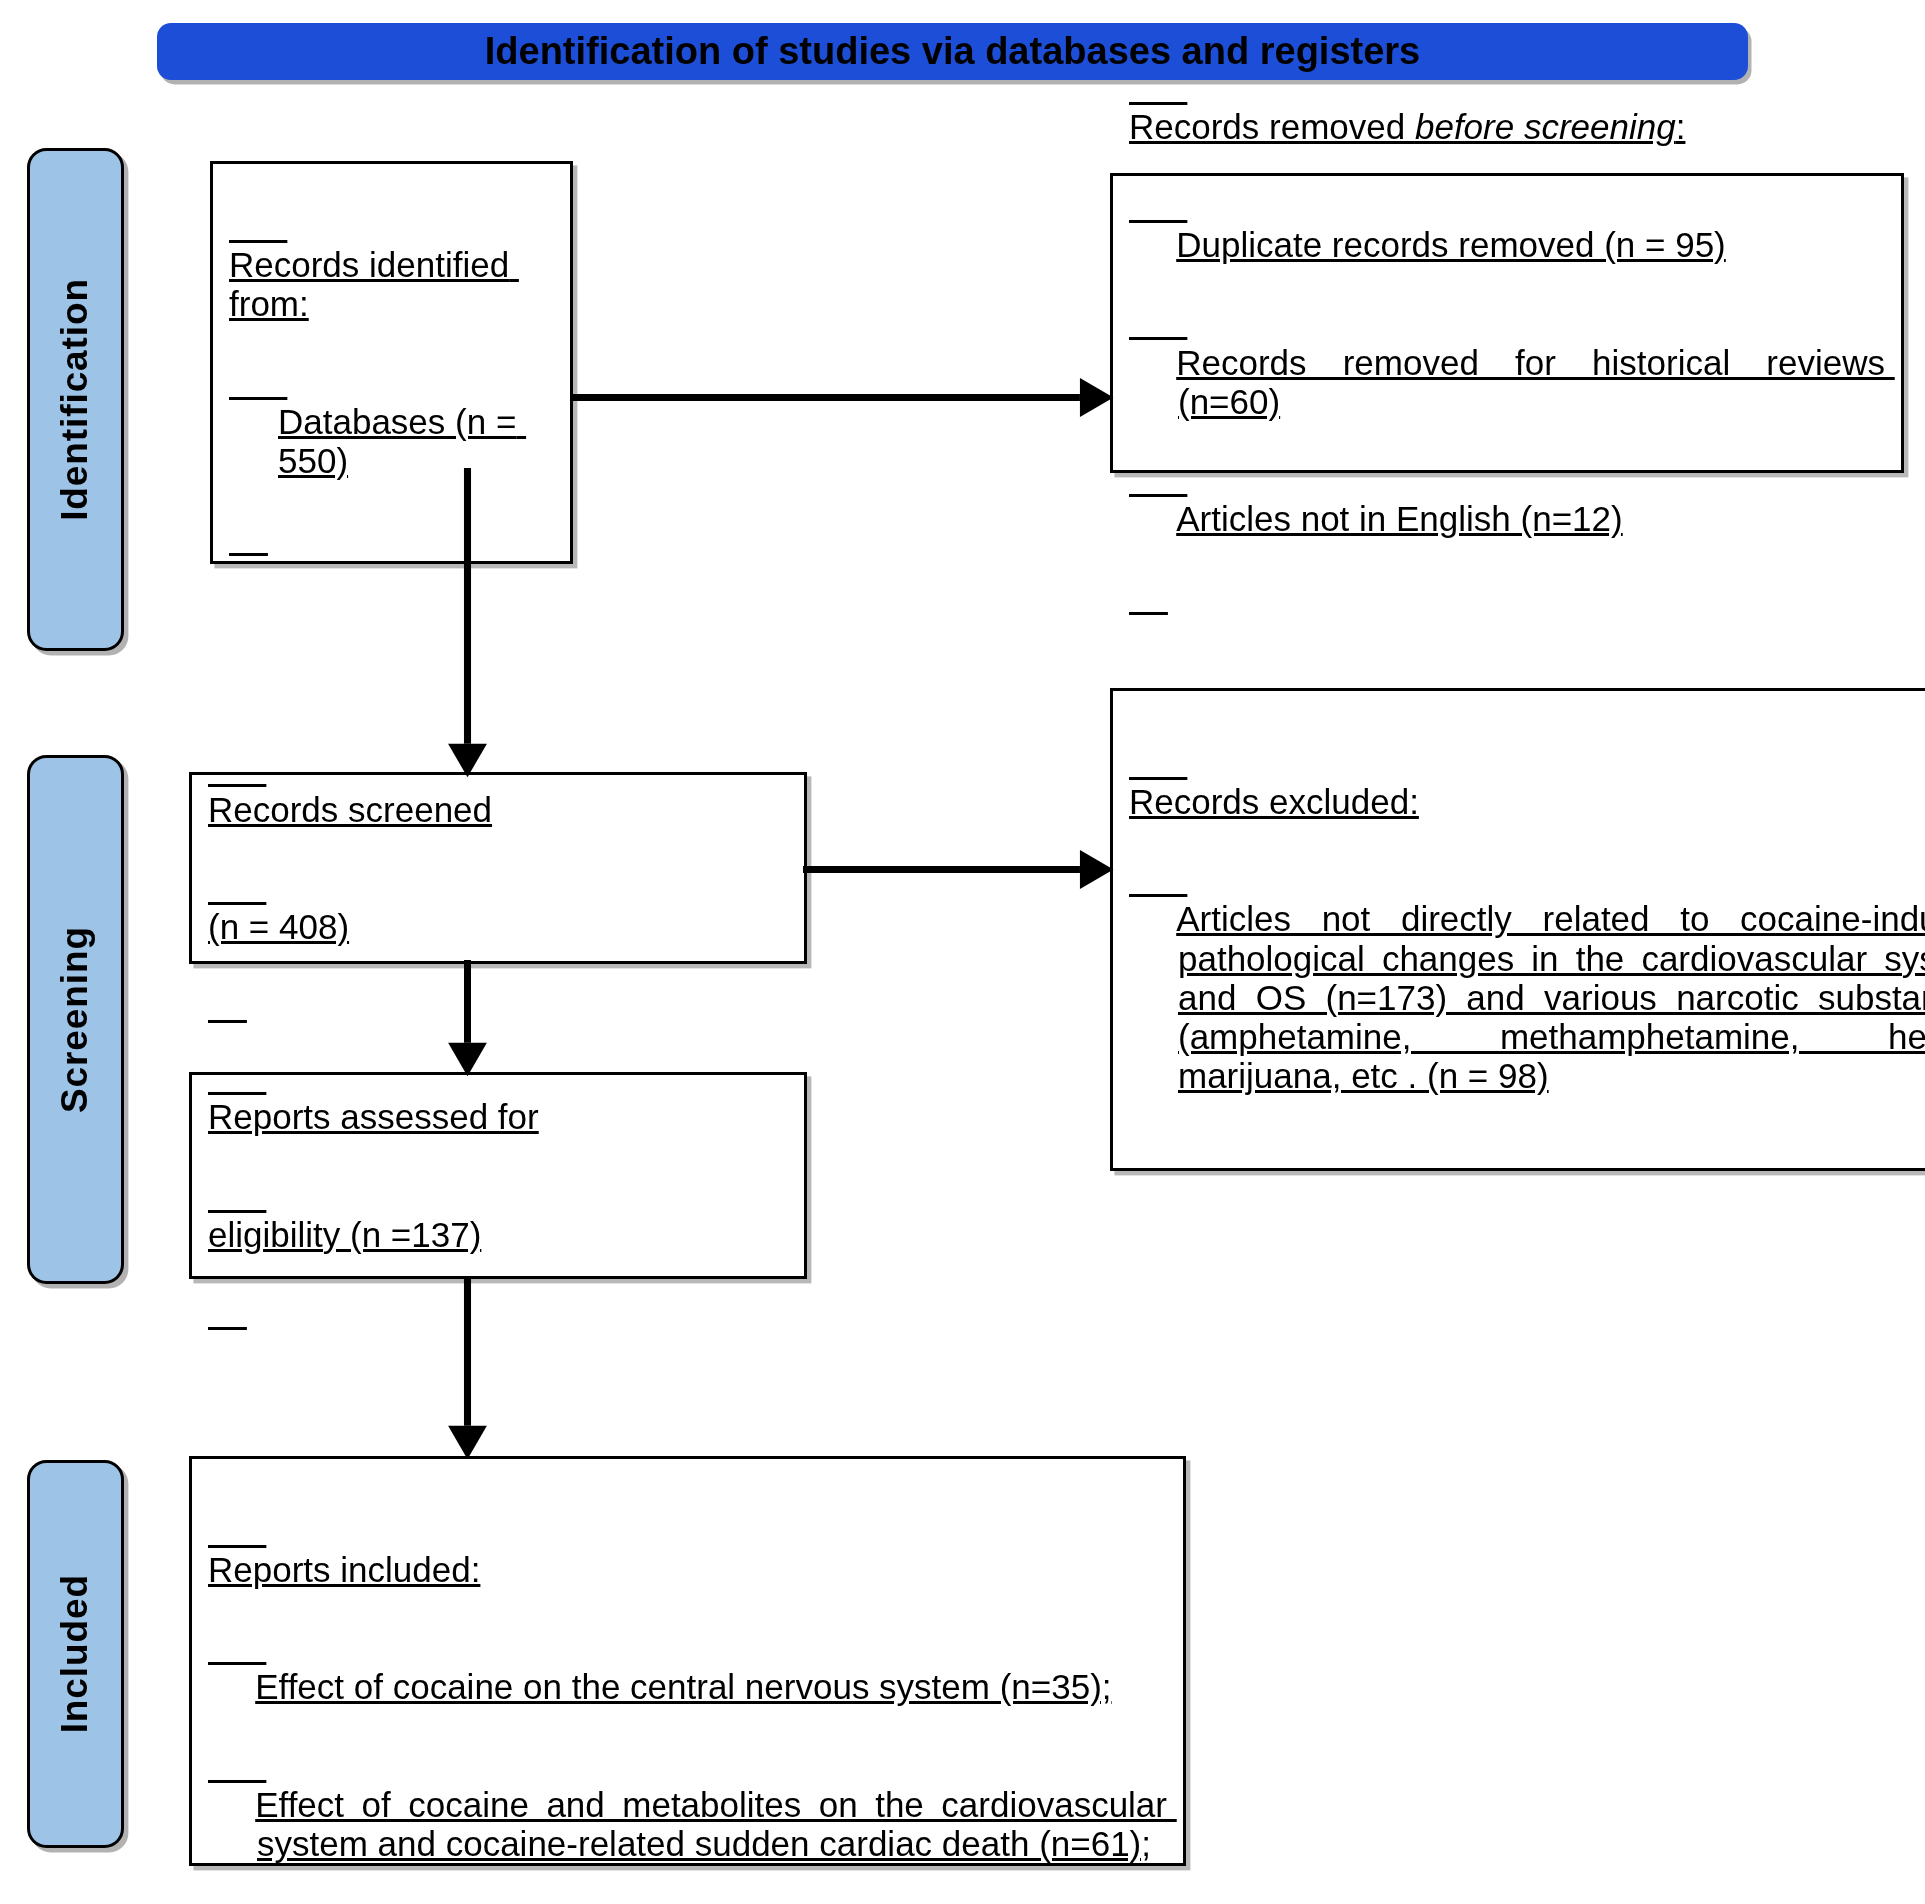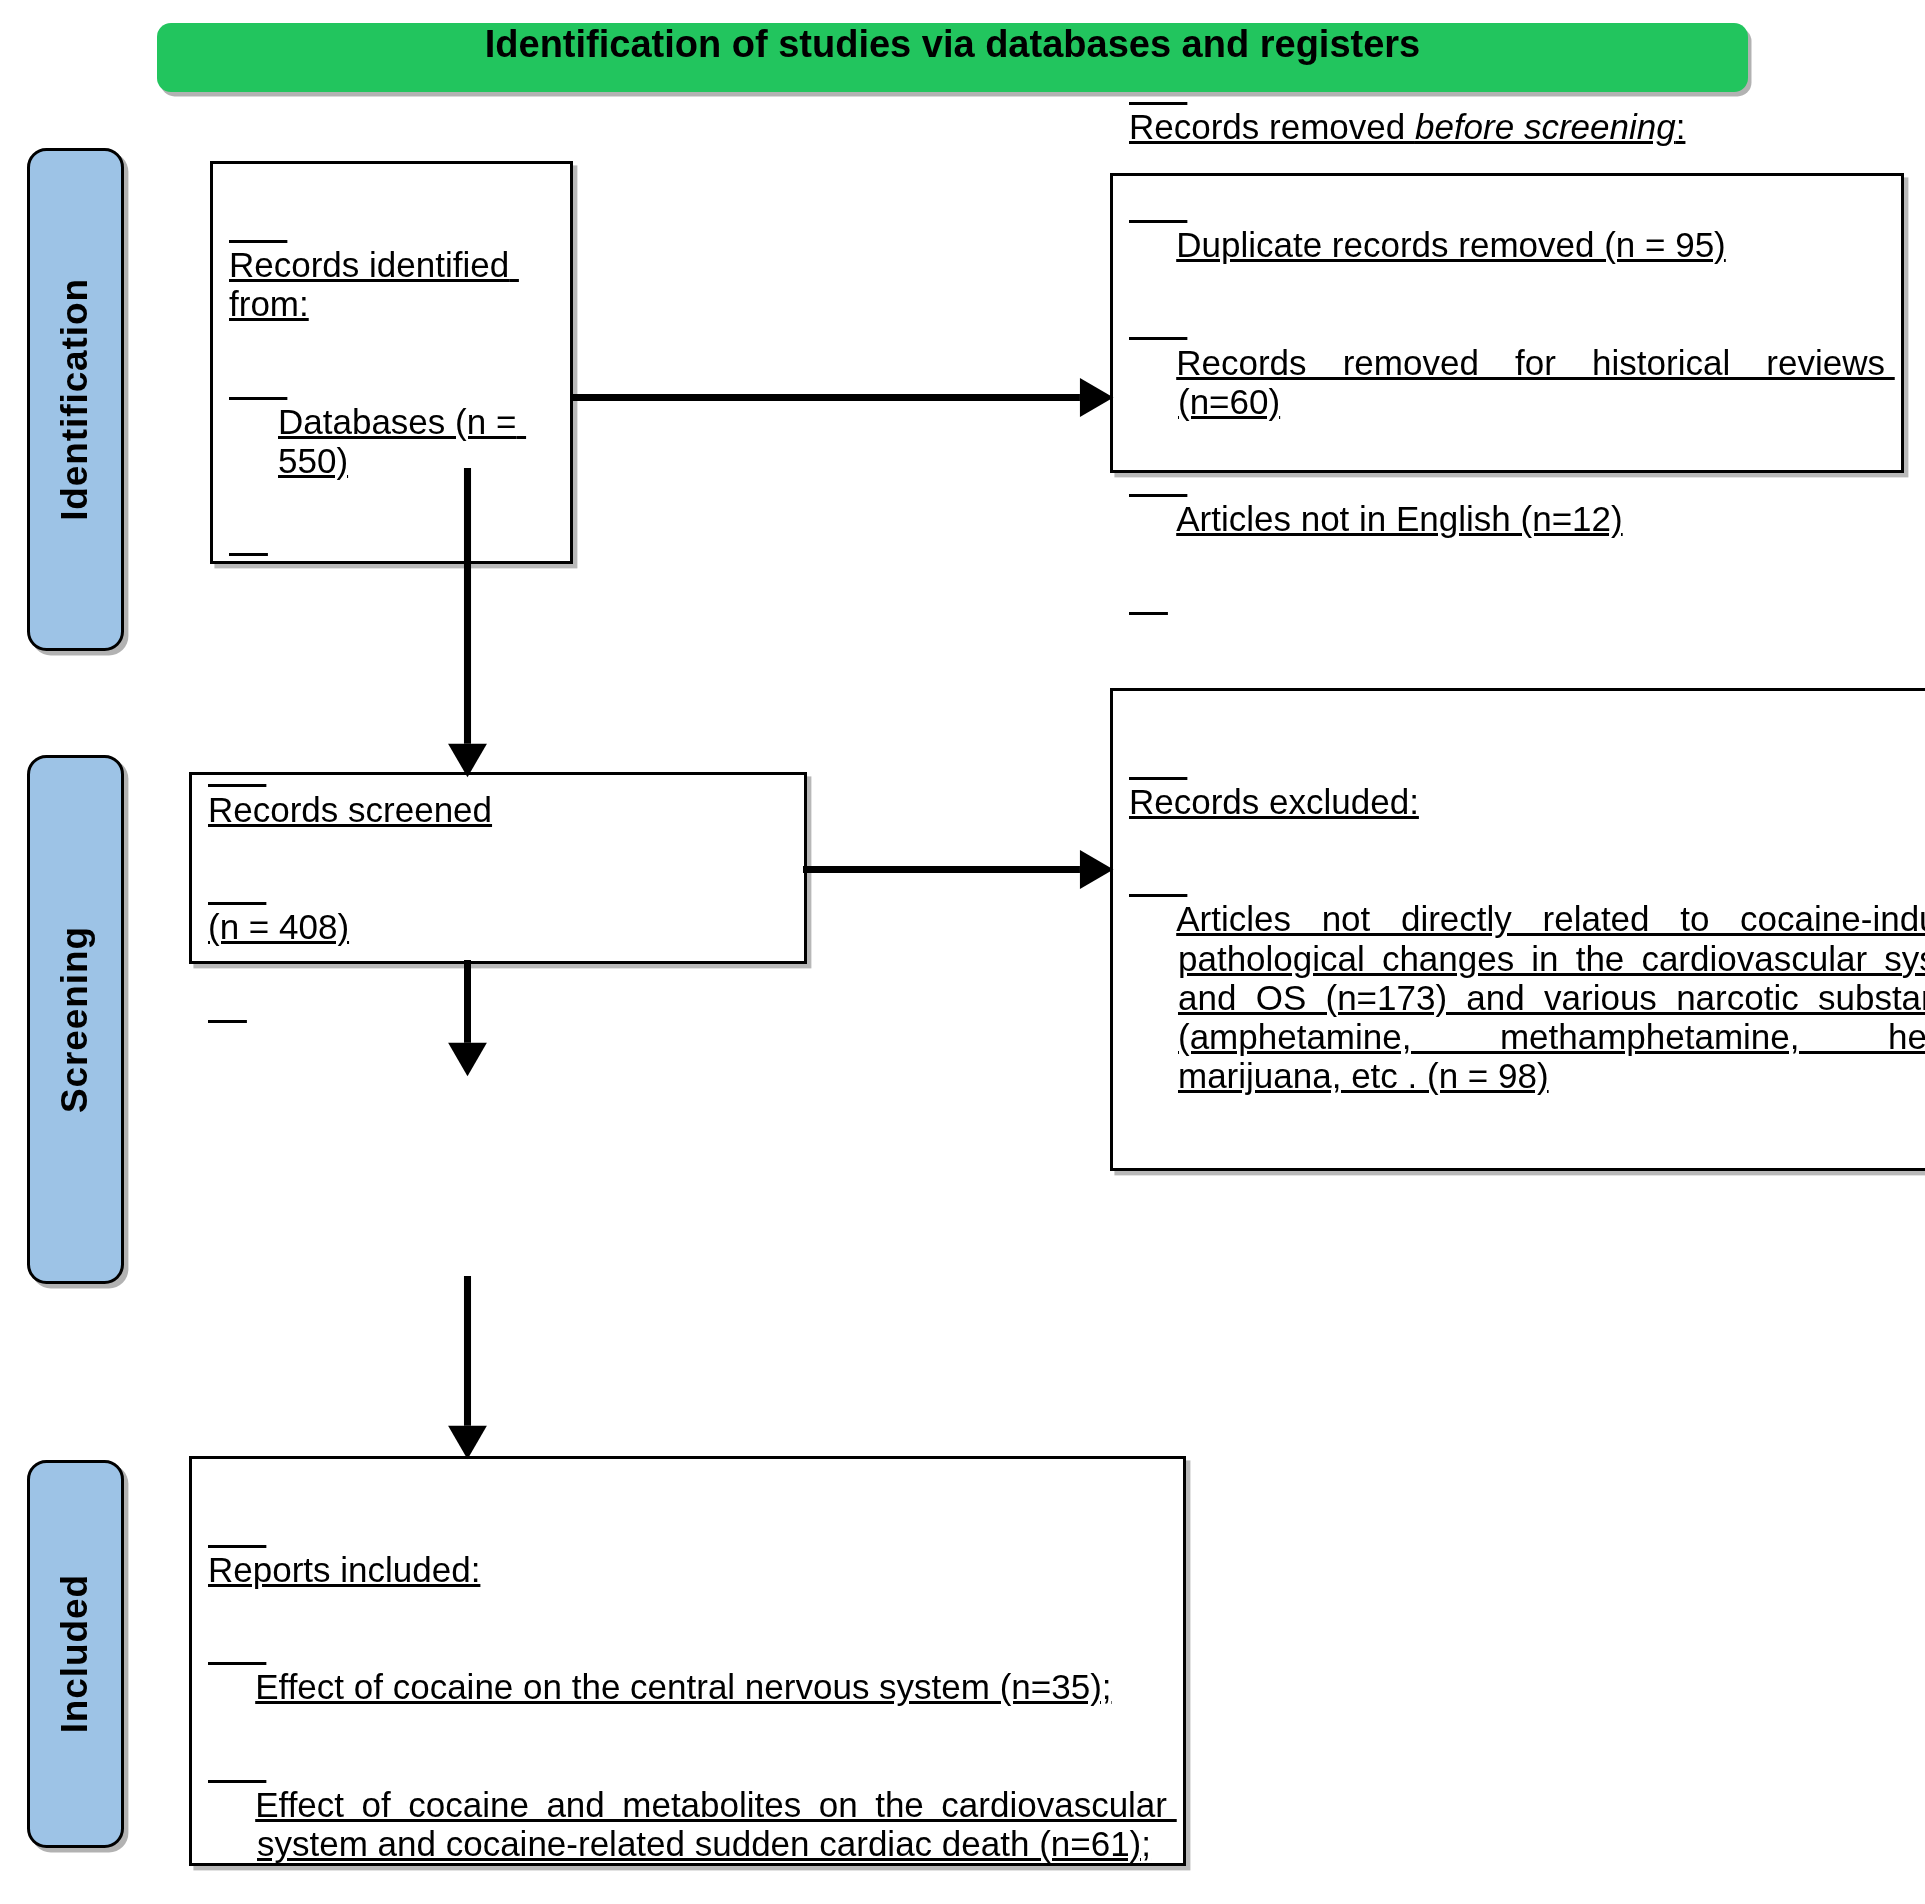--- a/index.html
+++ b/index.html
@@ -17,25 +17,26 @@
     background: #ffffff;
     overflow: hidden;
   }
 
   
   .banner {
     position: absolute;
     left: 157px;
     top: 23px;
     width: 1591px;
-    height: 69px;
-    background: #22c55e;
+    height: 57px;
+    background: #1d4ed8;
     border-radius: 14px;
     box-shadow: 3.5px 4.4px 0 rgba(0,0,0,0.30);
     display: flex;
+    align-items: center;
     justify-content: center;
     box-sizing: border-box;
   }
   .banner-title {
     font-size: 38px;
     font-weight: bold;
     color: #000000;
     letter-spacing: 0px;
     white-space: nowrap;
   }
@@ -172,20 +173,26 @@
     </div>
   </div>
 
   <div class="box" id="box-excluded">
     <div class="box-text justify">
       <span class="lead">Records excluded:</span>
       <span class="hang">Articles not directly related to cocaine-induced pathological changes in the cardiovascular system and OS (n=173) and various narcotic substances (amphetamine, methamphetamine, heroin, marijuana, etc . (n = 98)</span>
     </div>
   </div>
 
+  <div class="box" id="box-assessed">
+    <div class="box-text">
+      <span class="lead">Reports assessed for</span>
+      <span class="lead">eligibility (n =137)</span>
+    </div>
+  </div>
 
   <div class="box" id="box-included">
     <div class="box-text justify">
       <span class="lead">Reports included:</span>
       <span class="hang">Effect of cocaine on the central nervous system (n=35);</span>
       <span class="hang">Effect of cocaine and metabolites on the cardiovascular system and cocaine-related sudden cardiac death (n=61);</span>
       
     </div>
   </div>
 

